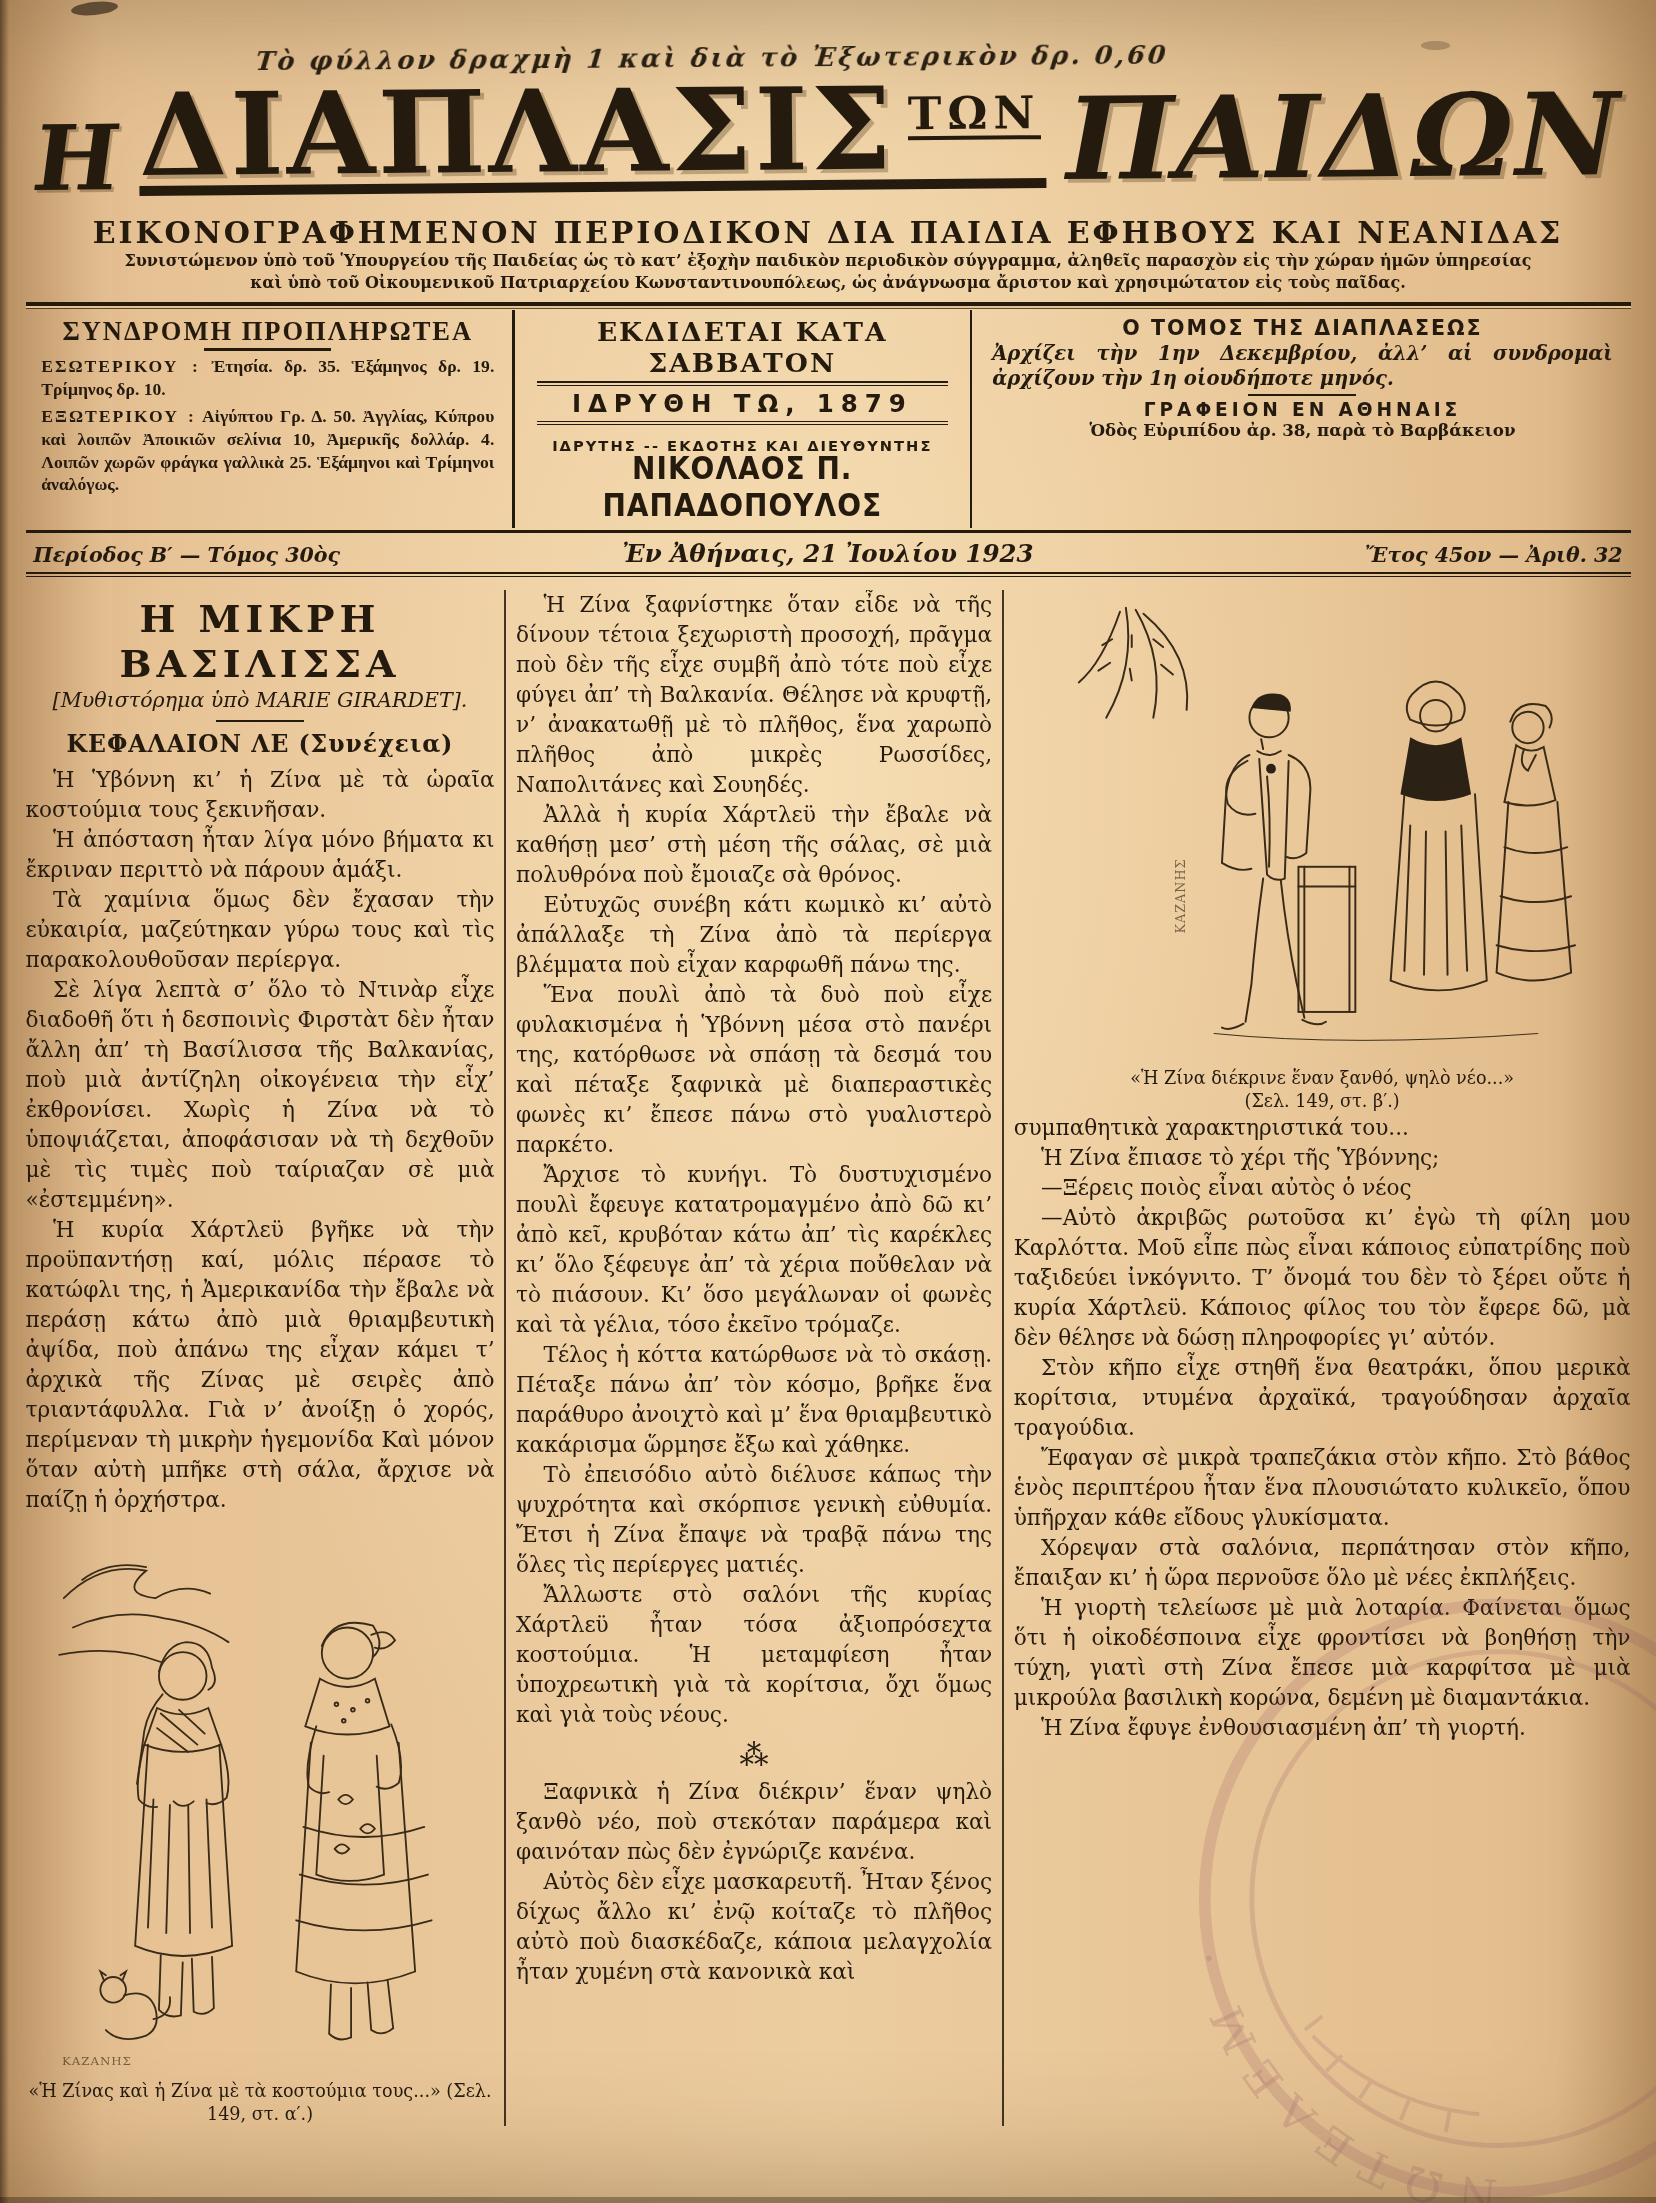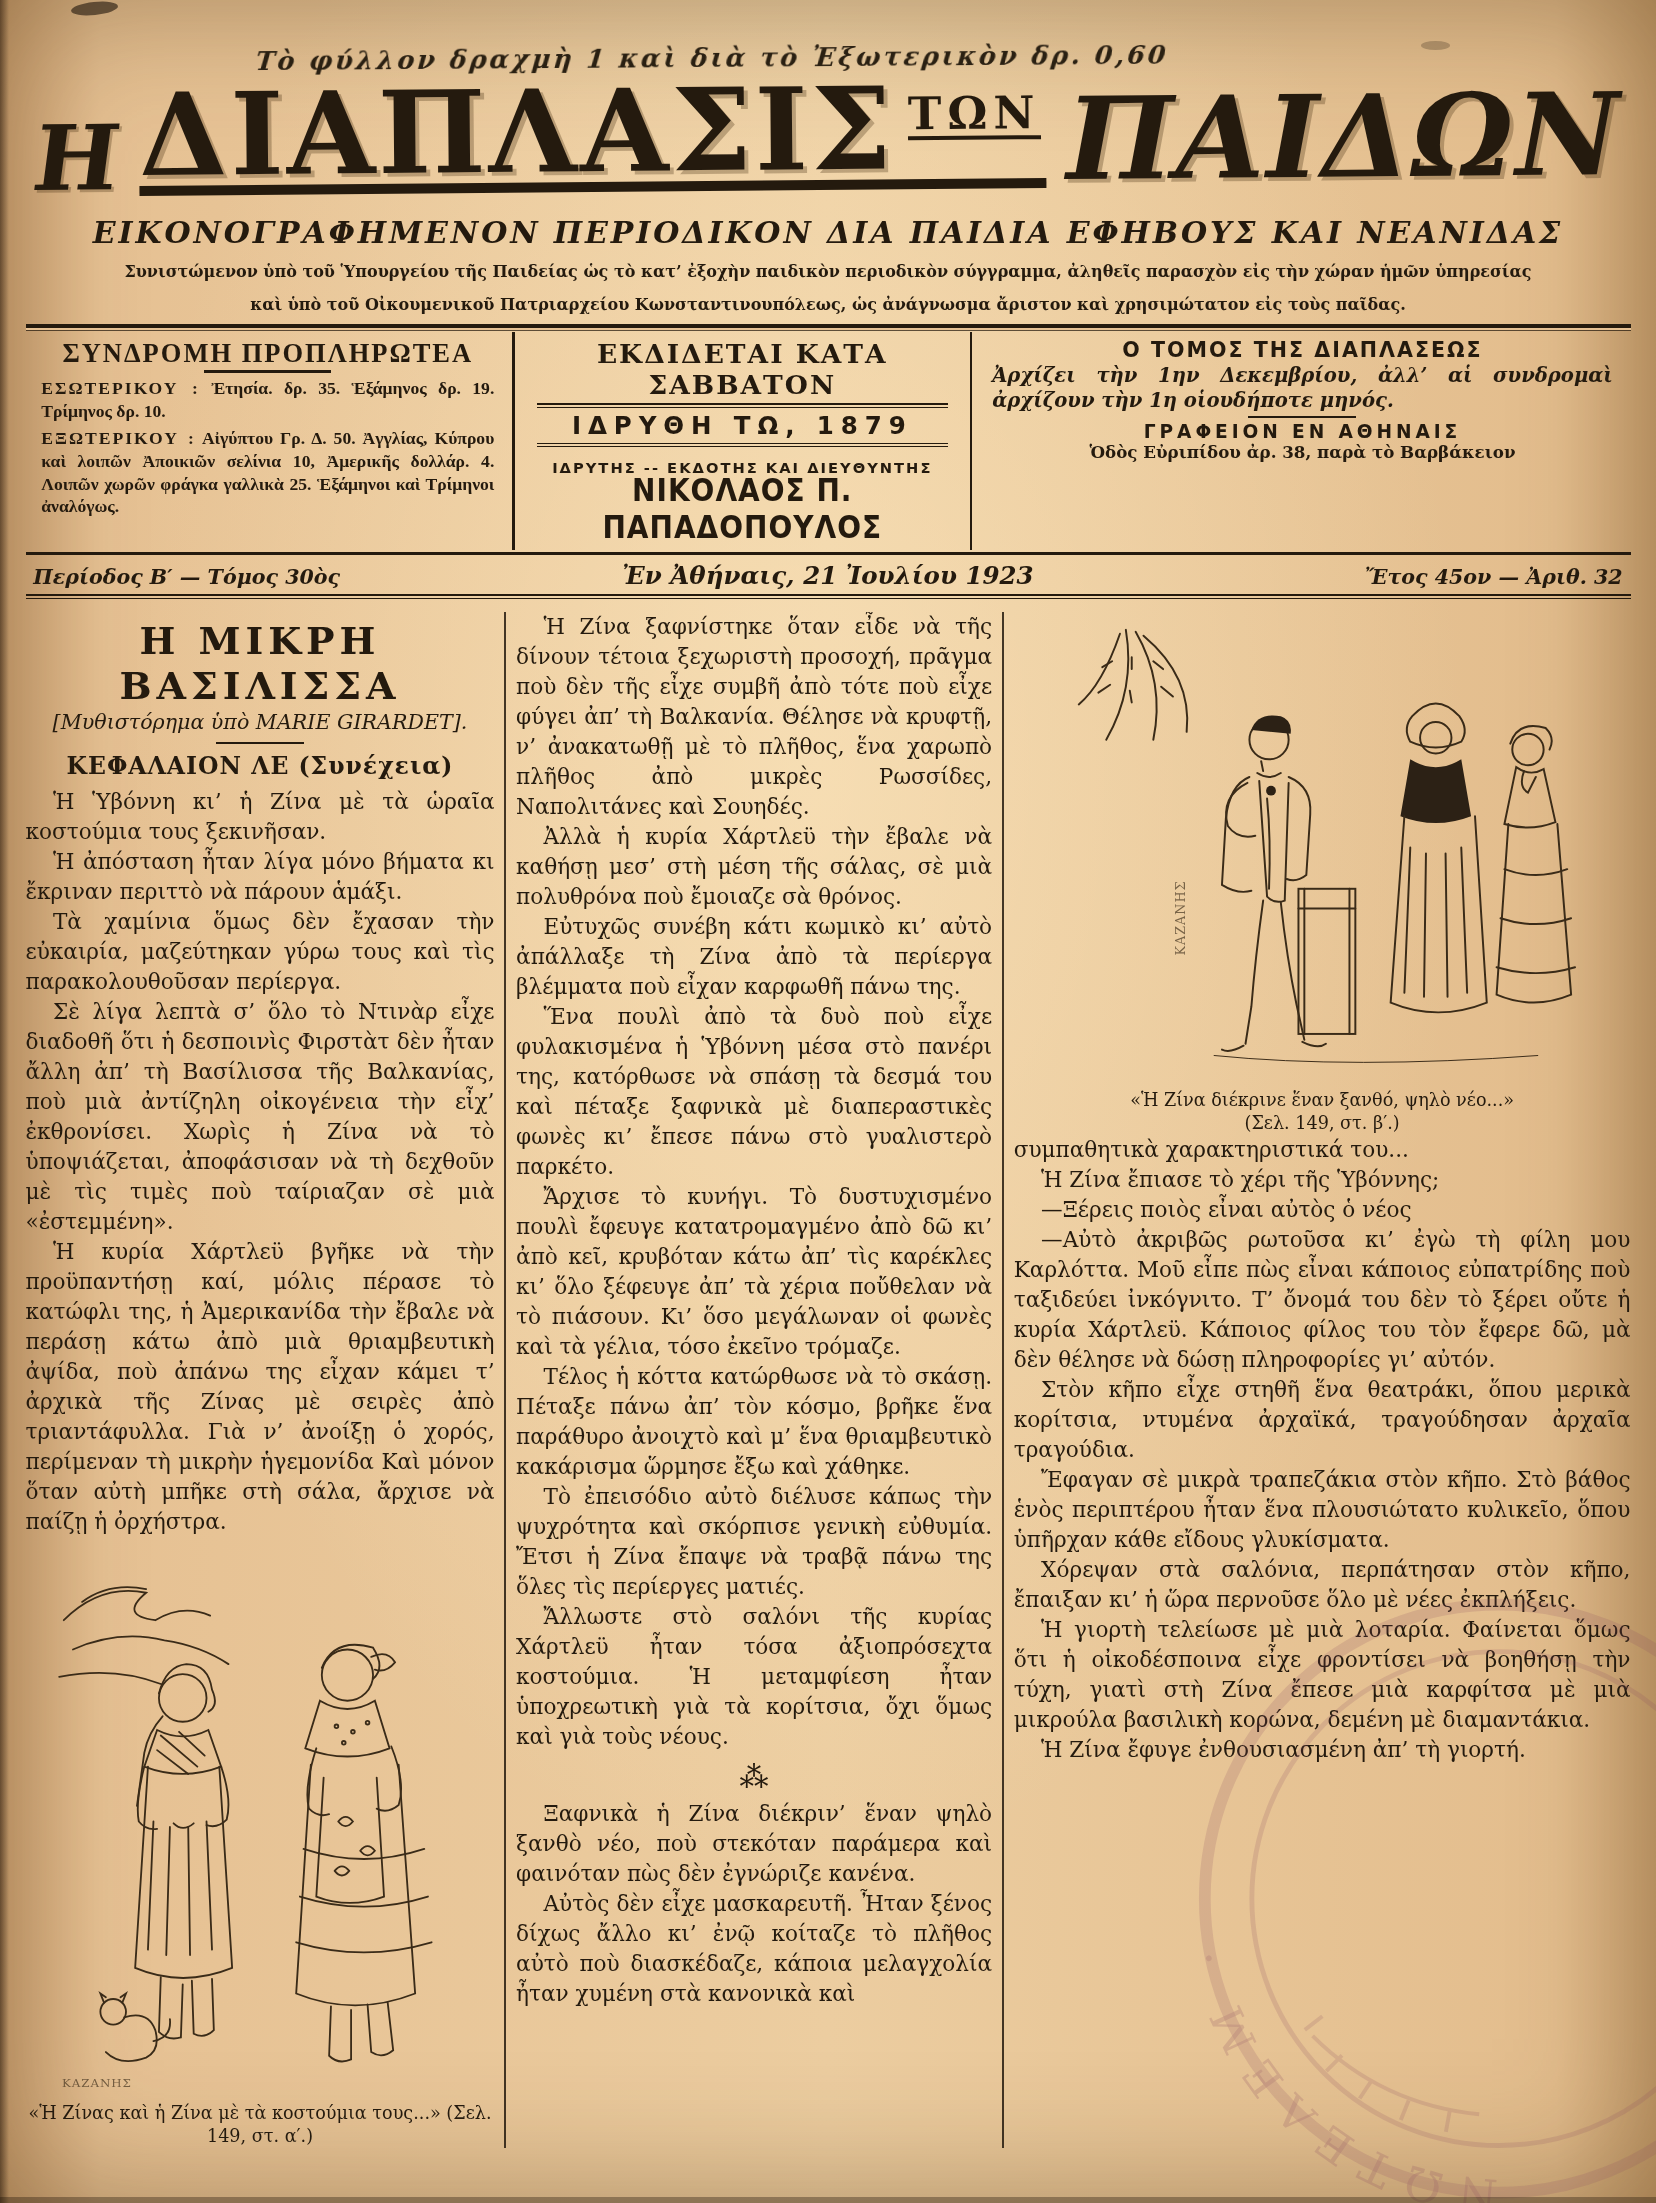--- a/index.html
+++ b/index.html
@@ -32,22 +32,22 @@
   }
   .m-h{font-size:90px; font-weight:bold; line-height:.85; transform:skewX(-8deg);
     text-shadow:2.9px 2.9px 0 rgba(70,45,18,.3);}
   .m-group{display:inline-flex; align-items:flex-end; border-bottom:10.8px solid #241a0e; padding-bottom:2px;}
   .m-w1{font-size:114px; font-weight:bold; line-height:.85; letter-spacing:2.9px;
     text-shadow:3.9px 3.9px 0 rgba(70,45,18,.3);}
   .m-w2{font-size:45px; font-weight:bold; letter-spacing:5.9px; margin:0 5.9px 37px 13.7px;
     border-bottom:4.9px solid #241a0e; line-height:1;}
   .m-w3{font-size:114px; font-weight:bold; font-style:italic; line-height:.85; letter-spacing:2px;
     text-shadow:3.9px 3.9px 0 rgba(70,45,18,.3);}
-  .subtitle{margin-top:25.5px; text-align:center; font-size:30px; font-weight:bold; letter-spacing:2.9px;font-style:italic;}
-  .endorse{text-align:center; font-size:16px; font-weight:bold; line-height:1.3; margin:12px 39px 0;}
+  .subtitle{margin-top:25.5px; text-align:center; font-size:30px; font-weight:bold; letter-spacing:2.9px;}
+  .endorse{text-align:center; font-size:16px; font-weight:bold; line-height:1.3; margin:1px 39px 0;}
 
   .rule-heavy{height:4.9px;background:#241a0e;margin:7.8px 25.5px 0;box-shadow:0 2px 0 #e6c193,0 2.9px 0 rgba(36,26,14,.8);}
   .infobar{display:flex; margin:3.9px 25.5px 0; align-items:stretch;}
   .vsep{width:2.9px;background:#241a0e;margin:0 2px;}
   .ib{padding:5.9px 11.8px 7.8px;}
   .ib-left{flex:0 0 461px;font-family:Liberation Serif, serif;}
   .ib-title{text-align:center;font-size:26.5px;font-weight:bold;letter-spacing:2px;}
   .ib-title-bar{width:127px;height:2.9px;background:#241a0e;margin:1px auto 3.9px;}
   .ib-text{margin:4px;font-size:17.6px;font-weight:bold;text-align:justify;line-height:1.3;}
   .ib-text .lbl{letter-spacing:2px;}

